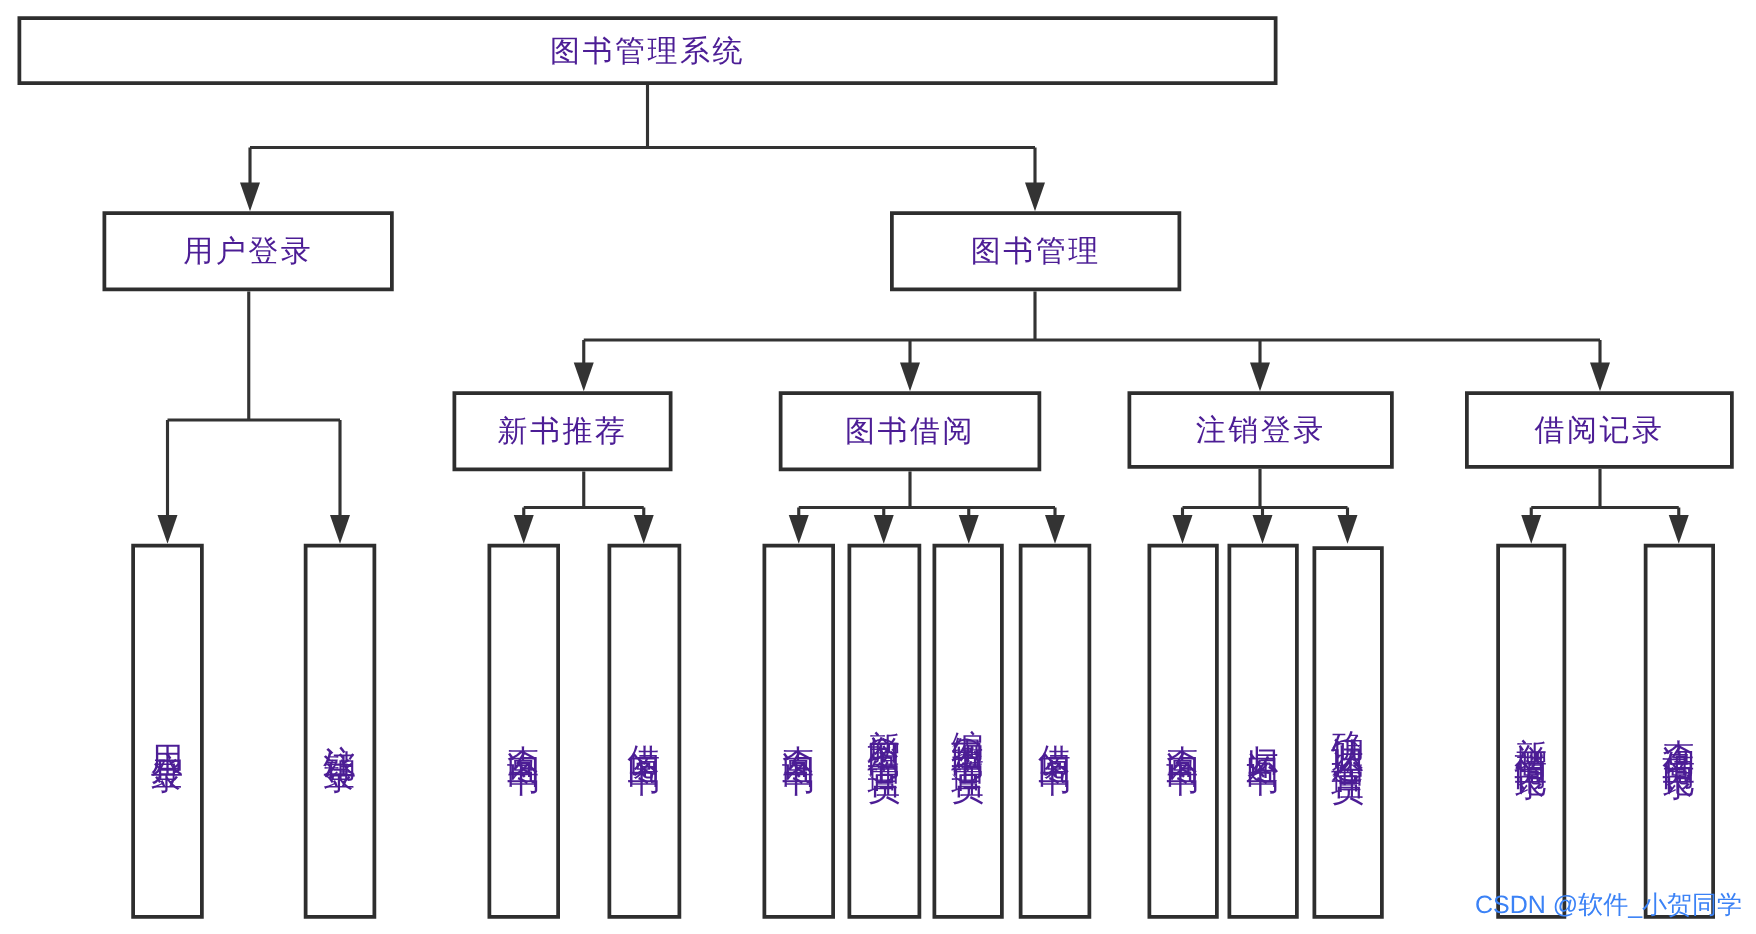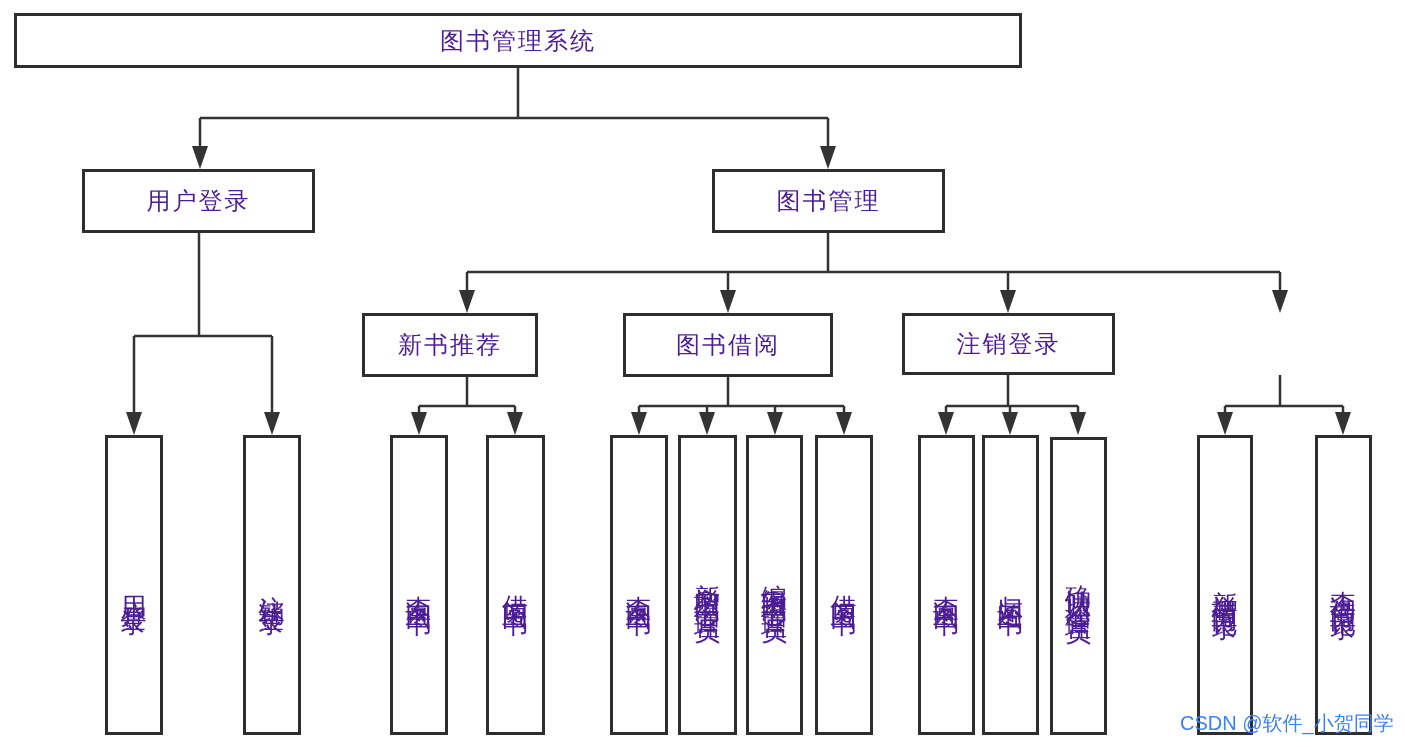--- a/index.html
+++ b/index.html
@@ -94,20 +94,21 @@
   </svg>
 
   <div class="node h-node" style="left:14px; top:13px; width:1008px; height:55px;">图书管理系统</div>
 
   <div class="node h-node" style="left:82px; top:169px; width:233px; height:64px;">用户登录</div>
   <div class="node h-node" style="left:712px; top:169px; width:233px; height:64px;">图书管理</div>
 
   <div class="node h-node" style="left:362px; top:313px; width:176px; height:64px;">新书推荐</div>
   <div class="node h-node" style="left:623px; top:313px; width:210px; height:64px;">图书借阅</div>
   <div class="node h-node" style="left:902px; top:313px; width:213px; height:62px;">注销登录</div>
+  <div class="node h-node" style="left:1172px; top:313px; width:215px; height:62px;">借阅记录</div>
 
   <div class="node leaf" style="left:105px; top:435px; width:58px; height:300px;">
     <span class="vtext">用户登录</span>
   </div>
   <div class="node leaf" style="left:243px; top:435px; width:58px; height:300px;">
     <span class="vtext">注销登录</span>
   </div>
 
   <div class="node leaf" style="left:390px; top:435px; width:58px; height:300px;">
     <span class="vtext">查询图书</span>

